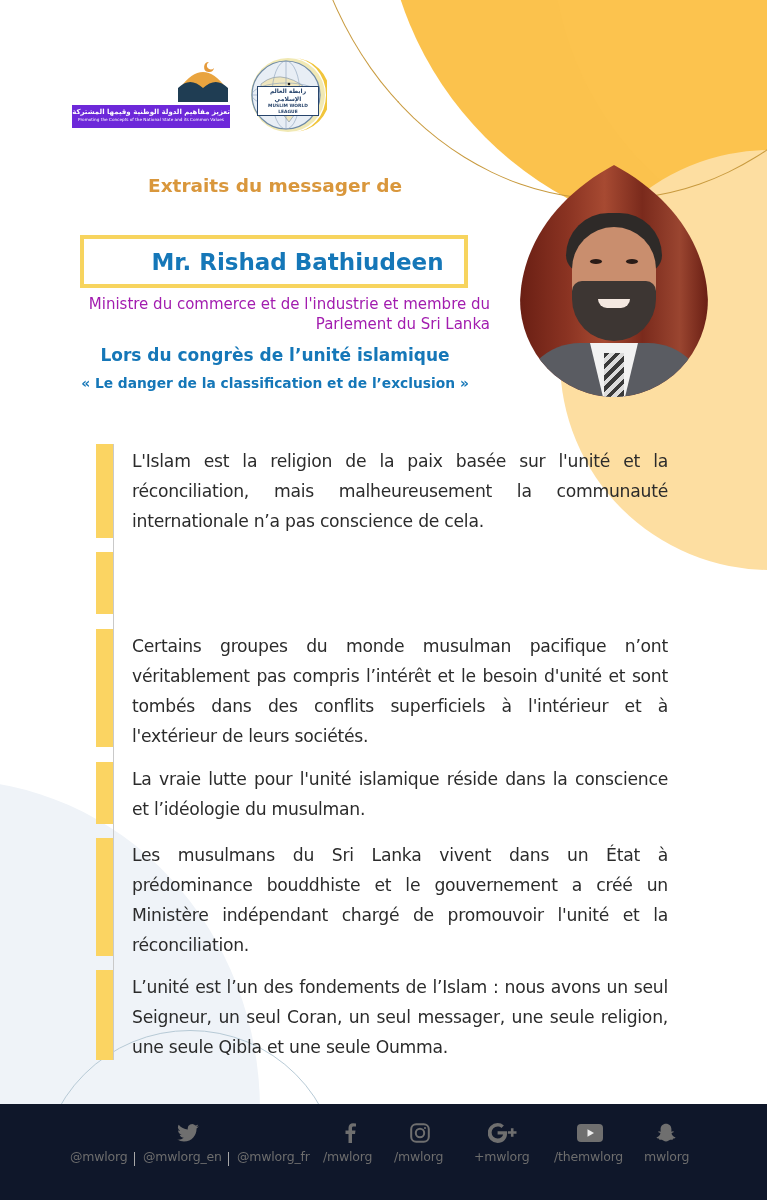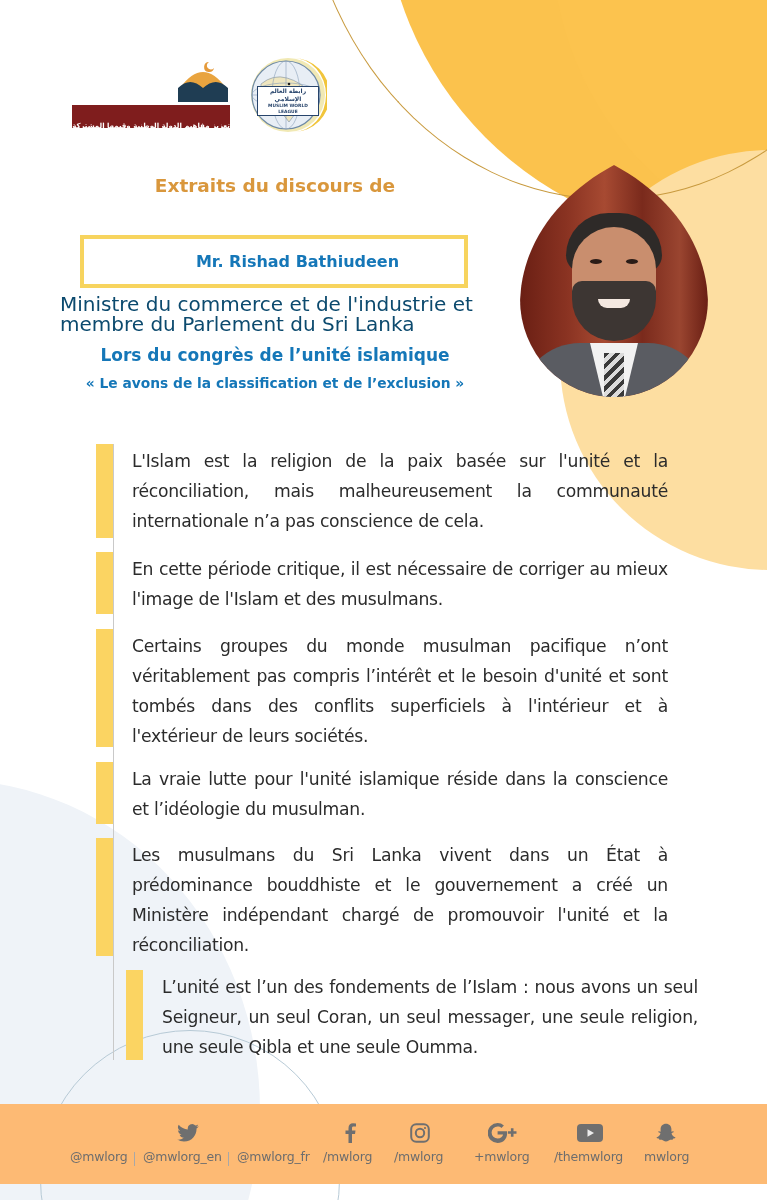--- a/index.html
+++ b/index.html
@@ -38,21 +38,21 @@
     position: absolute; left: 72px; top: 58px; width: 158px; height: 72px;
   }
   .logo-conf-text {
     position: absolute; left: 0; top: 6px; width: 104px; text-align: right;
     font-size: 5.2px; line-height: 7px; color: #1d2b3a; font-weight: bold;
   }
   .logo-conf-text .ar { font-size: 7px; line-height: 8px; }
   .logo-conf-mark { position: absolute; left: 104px; top: 0; width: 54px; height: 46px; }
   .logo-conf-band {
     position: absolute; left: 0; top: 47px; width: 158px; height: 23px;
-    background: #7f1d1d; color: #fff; text-align: center; padding-top: 17px;
+    background: #6d28d9; color: #fff; text-align: center; padding-top: 3px;
   }
   .logo-conf-band .ar { font-size: 7px; font-weight: bold; line-height: 9px; display: block; }
   .logo-conf-band .en { font-size: 4.2px; line-height: 6px; display: block; }
 
   .logo-mwl {
     position: absolute; left: 249px; top: 56px; width: 78px; height: 78px;
   }
   .logo-mwl-label {
     position: absolute; left: 8px; top: 30px; width: 62px; background: #ffffff; border: 1px solid #27446b;
     text-align: center; font-size: 6px; line-height: 8px; color: #27446b; font-weight: bold;
@@ -80,24 +80,24 @@
   
   .heading-block { position: absolute; left: 60px; top: 172px; width: 430px; text-align: center; }
   .heading-extract {
     font-family: "DejaVu Sans", sans-serif; font-weight: bold; font-size: 18.5px; line-height: 27px; color: #d9973c;
   }
   .name-box {
     position: absolute; left: 80px; top: 235px; width: 388px; height: 53px;
     border: 4px solid #f7d45e; background: #fff;
     display: flex; align-items: center; justify-content: center;
   }
-  .name-text { font-weight: bold; font-size: 16px; color: #1577b8; margin-left: 47px; }
+  .name-text { font-weight: bold; font-size: 23px; color: #1577b8; margin-left: 47px; }
   .role-text {
-    position: absolute; left: 60px; top: 294px; width: 430px; text-align: left;
-    font-size: 20px; line-height: 20px; color: #0c4a6e;
+    position: absolute; left: 60px; top: 294px; width: 430px; text-align: right;
+    font-size: 15px; line-height: 20px; color: #a21caf;
   }
   .congress-text {
     position: absolute; left: 60px; top: 344px; width: 430px; text-align: center;
     font-weight: bold; font-size: 17px; line-height: 22px; color: #1577b8;
   }
   .congress-sub {
     position: absolute; left: 60px; top: 373px; width: 430px; text-align: center;
     font-weight: bold; font-size: 13.8px; line-height: 20px; color: #1577b8;
   }
 
@@ -110,21 +110,21 @@
   }
   .quote-bar { position: absolute; left: 0; top: 0; width: 17px; height: 100%; background: #fbd462; }
   .quote-text {
     position: absolute; left: 36px; top: 2px; width: 536px;
     font-family: "DejaVu Sans", sans-serif; font-size: 17.2px; line-height: 30px; color: #2b2b2b;
     text-align: justify; text-align-last: left; letter-spacing: -0.25px;
   }
 
   
   .footer {
-    position: absolute; left: 0; top: 1104px; width: 767px; height: 80px; background: #fdba74;
+    position: absolute; left: 0; top: 1104px; width: 767px; height: 96px; background: #0f172a;
   }
   .social-icon {
     position: absolute; top: 18px; height: 22px; display: flex; align-items: center; justify-content: center;
   }
   .social-icon svg { display: block; }
   .social-handle {
     position: absolute; top: 45px; font-size: 12.5px; color: #6d6d6d; white-space: nowrap;
     font-family: "DejaVu Sans", sans-serif; letter-spacing: -0.2px;
   }
   .social-sep { position: absolute; top: 48px; width: 1px; height: 14px; background: #a8a8a8; }
@@ -177,59 +177,58 @@
   <div class="tie"></div>
   <div class="hair"></div>
   <div class="face"></div>
   <div class="beard"></div>
   <div class="mouth"></div>
   <div class="eye l"></div>
   <div class="eye r"></div>
 </div>
 
 <div class="heading-block">
-  <div class="heading-extract">Extraits du discours de</div>
+  <div class="heading-extract">Extraits du messager de</div>
 </div>
 
 <div class="name-box">
   <span class="name-text">Mr. Rishad Bathiudeen</span>
 </div>
 
 <div class="role-text">Ministre du commerce et de l'industrie et membre du Parlement du Sri Lanka</div>
 <div class="congress-text">Lors du congrès de l’unité islamique</div>
-<div class="congress-sub">« Le avons de la classification et de l’exclusion »</div>
+<div class="congress-sub">« Le danger de la classification et de l’exclusion »</div>
 
 <div class="quote-line"></div>
 
 <div class="quote" style="top:444px;height:94px;padding-left:47px;">
   <div class="quote-bar"></div>
   <p class="quote-text">L'Islam est la religion de la paix basée sur l'unité et la réconciliation, mais malheureusement la communauté internationale n’a pas conscience de cela.</p>
 </div>
 
 <div class="quote" style="top:552px;height:62px;">
   <div class="quote-bar"></div>
-  <p class="quote-text">En cette période critique, il est nécessaire de corriger au mieux l'image de l'Islam et des musulmans.</p>
 </div>
 
 <div class="quote" style="top:629px;height:118px;">
   <div class="quote-bar"></div>
   <p class="quote-text">Certains groupes du monde musulman pacifique n’ont véritablement pas compris l’intérêt et le besoin d'unité et sont tombés dans  des conflits superficiels à l'intérieur et à l'extérieur de leurs sociétés.</p>
 </div>
 
 <div class="quote" style="top:762px;height:62px;">
   <div class="quote-bar"></div>
   <p class="quote-text">La vraie lutte pour l'unité islamique réside dans la conscience et l’idéologie du musulman.</p>
 </div>
 
 <div class="quote" style="top:838px;height:118px;">
   <div class="quote-bar"></div>
   <p class="quote-text">Les musulmans du Sri Lanka vivent dans un État à prédominance bouddhiste et le gouvernement a créé un Ministère indépendant chargé de promouvoir l'unité et la réconciliation.</p>
 </div>
 
-<div class="quote" style="top:970px;height:90px;margin-left:30px;">
+<div class="quote" style="top:970px;height:90px;">
   <div class="quote-bar"></div>
   <p class="quote-text">L’unité est l’un des fondements de l’Islam : nous avons un seul Seigneur, un seul Coran, un seul messager, une seule religion, une seule Qibla et une seule Oumma.</p>
 </div>
 
 <div class="footer">
 
   <div class="social-icon" style="left:176px;width:24px;">
     <svg width="22" height="18" viewBox="0 0 24 20">
         <path fill="#6f6f6f" d="M24 2.4a9.8 9.8 0 0 1-2.8.8A4.9 4.9 0 0 0 23.3.5a9.9 9.9 0 0 1-3.1 1.2A4.9 4.9 0 0 0 11.8 6 14 14 0 0 1 1.7.9a4.9 4.9 0 0 0 1.5 6.6A4.9 4.9 0 0 1 1 6.9v.1a4.9 4.9 0 0 0 3.9 4.8 4.9 4.9 0 0 1-2.2.1 4.9 4.9 0 0 0 4.6 3.4A9.9 9.9 0 0 1 0 17.3 14 14 0 0 0 7.5 19.5c9.1 0 14-7.5 14-14v-.6A10 10 0 0 0 24 2.4z"></path>
       </svg>

